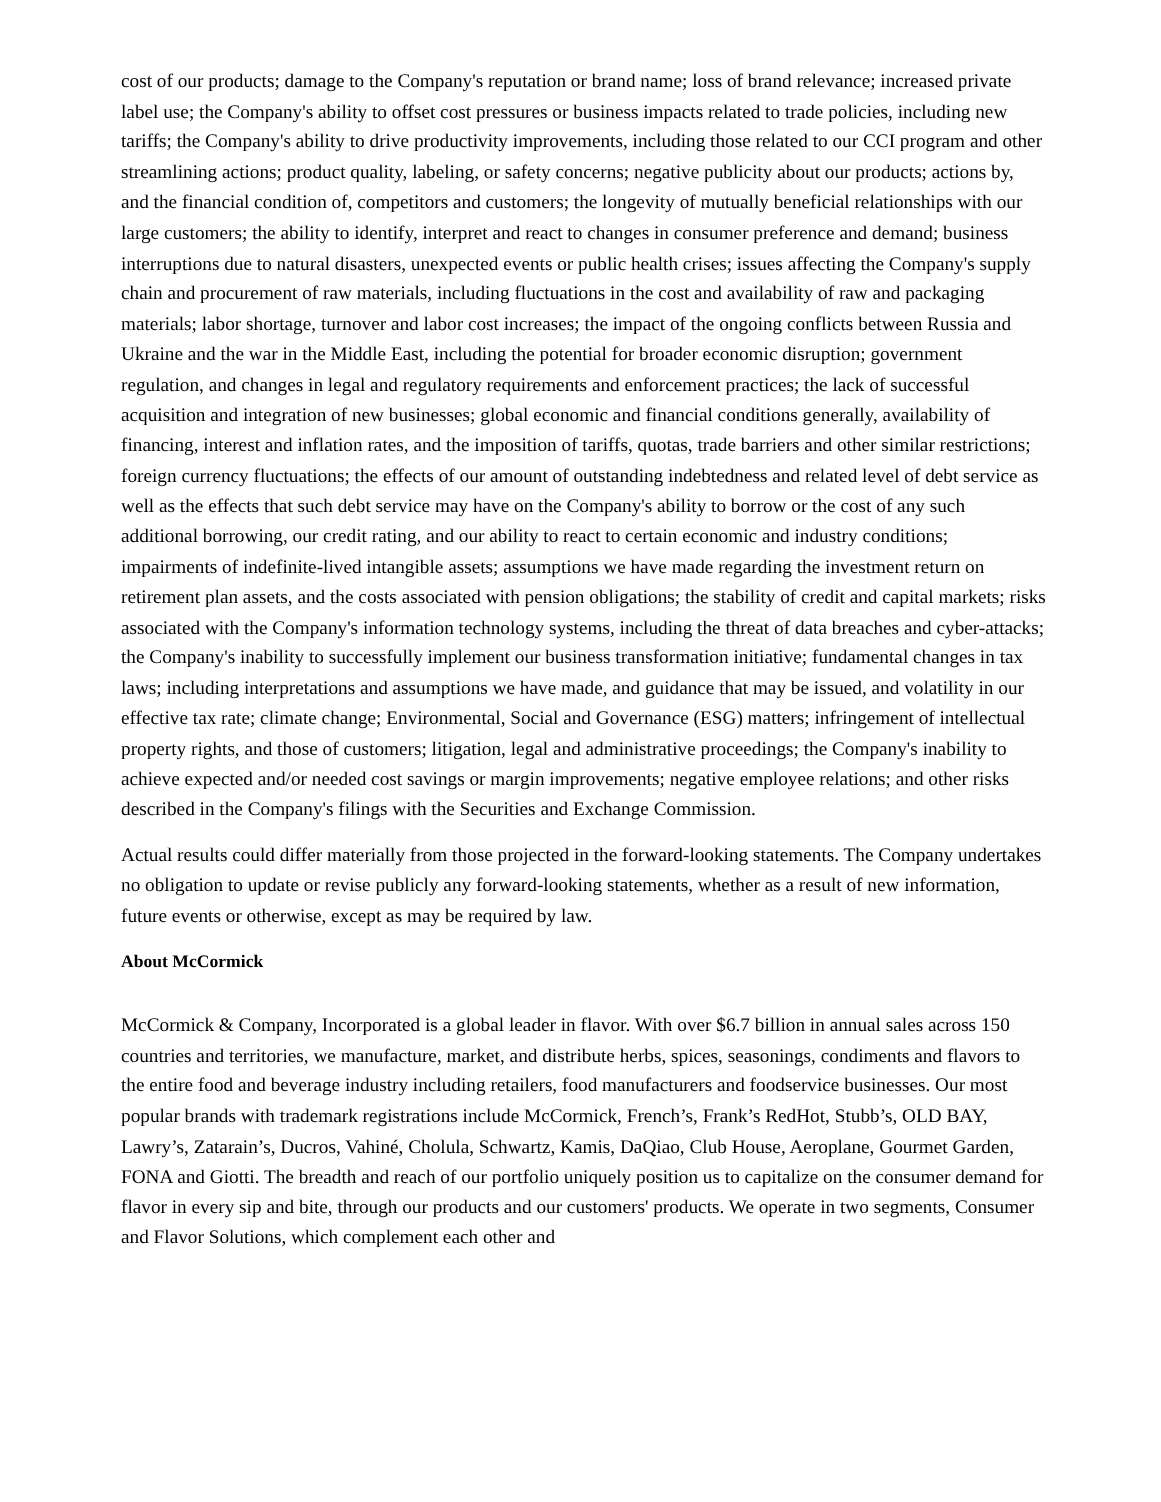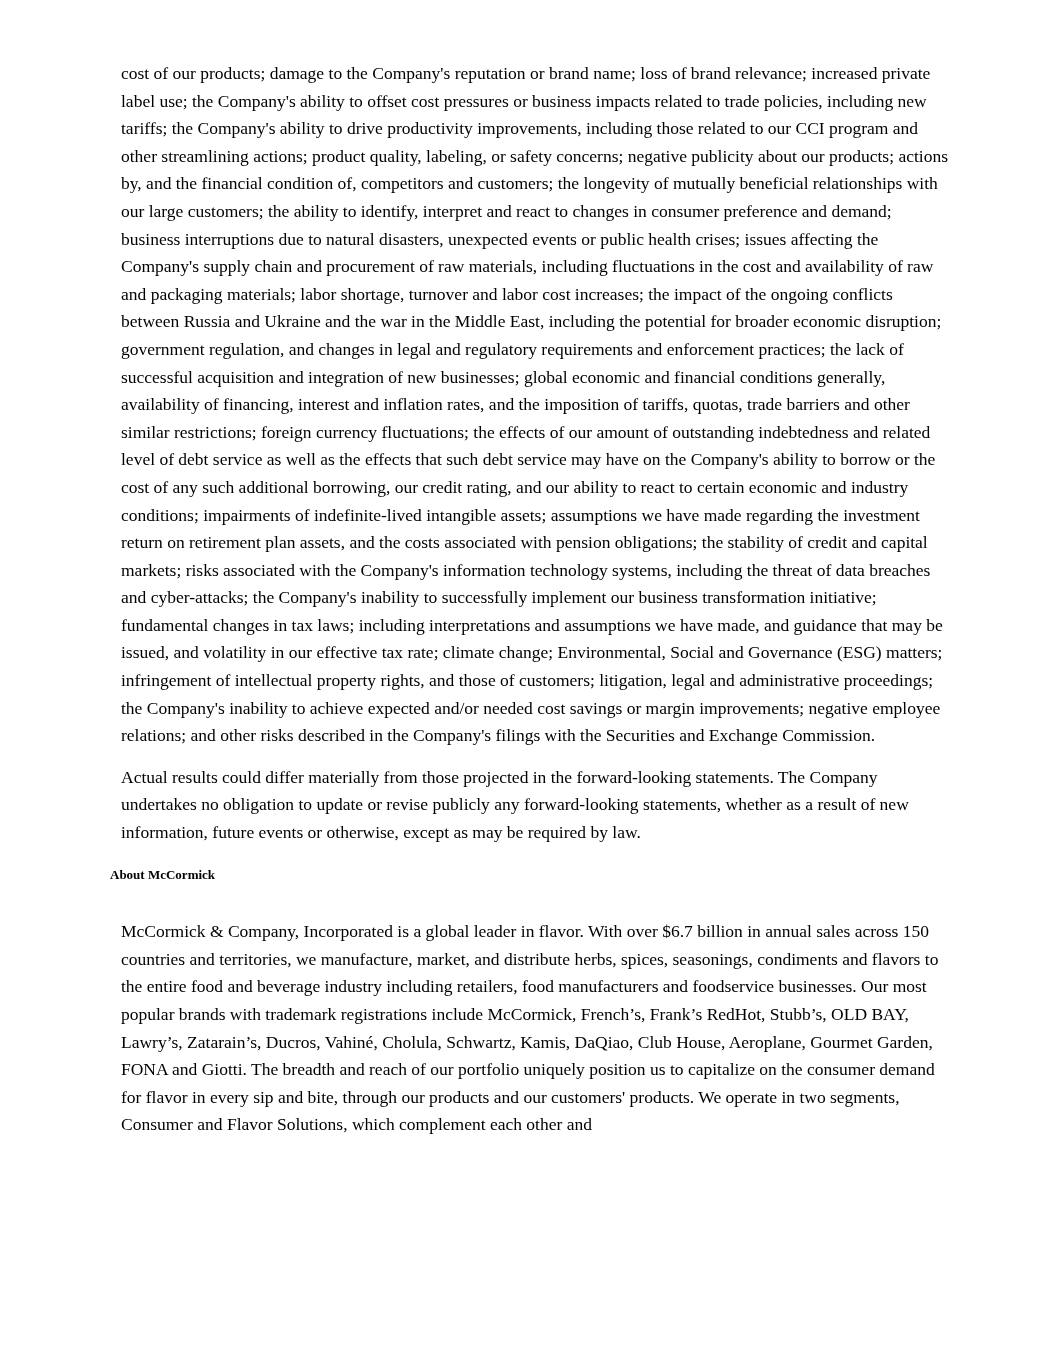--- a/index.html
+++ b/index.html
@@ -15,27 +15,27 @@
     background: #ffffff;
     color: #000000;
     padding: 60px 104px 0 110px;
     overflow: hidden;
     font-family: "Liberation Serif", "DejaVu Serif", serif;
     font-size: 17.5px;
     line-height: 27.6px;
     text-align: left;
   }
   .body-para {
-    margin: 0 0 14px 11px;
+    margin: 0 0 14px 0;
     font-weight: normal;
     white-space: normal;
   }
   .section-heading {
     margin: 12px 0 30px 0;
-    font-size: 13px;
+    font-size: 16px;
     line-height: 27.6px;
     font-weight: bold;
   }
 </style>
 </head>
 <body>
 
 <div class="page">
 
   <p class="body-para">cost of our products; damage to the Company's reputation or brand name; loss of brand relevance; increased private label use; the Company's ability to offset cost pressures or business impacts related to trade policies, including new tariffs; the Company's ability to drive productivity improvements, including those related to our CCI program and other streamlining actions; product quality, labeling, or safety concerns; negative publicity about our products; actions by, and the financial condition of, competitors and customers; the longevity of mutually beneficial relationships with our large customers; the ability to identify, interpret and react to changes in consumer preference and demand; business interruptions due to natural disasters, unexpected events or public health crises; issues affecting the Company's supply chain and procurement of raw materials, including fluctuations in the cost and availability of raw and packaging materials; labor shortage, turnover and labor cost increases; the impact of the ongoing conflicts between Russia and Ukraine and the war in the Middle East, including the potential for broader economic disruption; government regulation, and changes in legal and regulatory requirements and enforcement practices; the lack of successful acquisition and integration of new businesses; global economic and financial conditions generally, availability of financing, interest and inflation rates, and the imposition of tariffs, quotas, trade barriers and other similar restrictions; foreign currency fluctuations; the effects of our amount of outstanding indebtedness and related level of debt service as well as the effects that such debt service may have on the Company's ability to borrow or the cost of any such additional borrowing, our credit rating, and our ability to react to certain economic and industry conditions; impairments of indefinite-lived intangible assets; assumptions we have made regarding the investment return on retirement plan assets, and the costs associated with pension obligations; the stability of credit and capital markets; risks associated with the Company's information technology systems, including the threat of data breaches and cyber-attacks; the Company's inability to successfully implement our business transformation initiative; fundamental changes in tax laws; including interpretations and assumptions we have made, and guidance that may be issued, and volatility in our effective tax rate; climate change; Environmental, Social and Governance (ESG) matters; infringement of intellectual property rights, and those of customers; litigation, legal and administrative proceedings; the Company's inability to achieve expected and/or needed cost savings or margin improvements; negative employee relations; and other risks described in the Company's filings with the Securities and Exchange Commission.</p>

